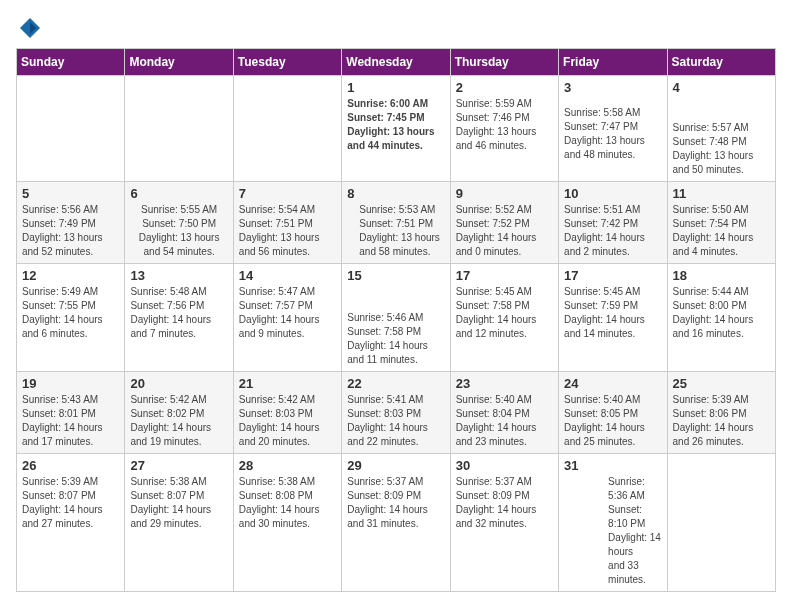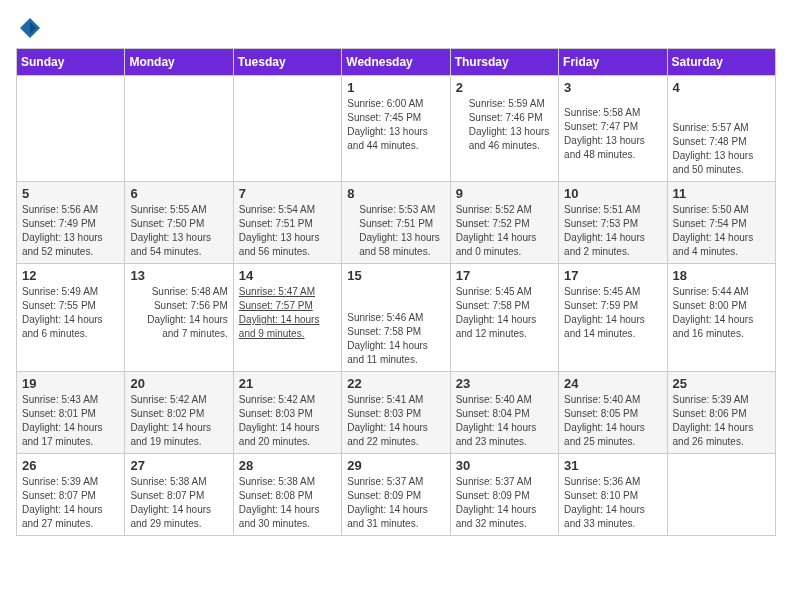--- a/index.html
+++ b/index.html
@@ -47,21 +47,21 @@
     .calendar-subtitle {
       font-size: 15px;
       color: #555;
     }
     table {
       width: 100%;
       border-collapse: collapse;
       table-layout: fixed;
     }
     th {
-      background-color: #6d28d9;
+      background-color: #701a75;
       color: #fff;
       font-size: 12px;
       font-weight: bold;
       padding: 6px 4px;
       text-align: left;
       border: 1px solid #ccc;
     }
     td {
       vertical-align: top;
       border: 1px solid #ccc;
@@ -123,28 +123,28 @@
         <th>Saturday</th>
       </tr>
   </thead>
   <tbody id="calendar-body">
   <tr>
         <td></td>
         <td></td>
         <td></td>
         <td>
           <div class="day-number">1</div>
-          <div class="day-info" style="white-space: pre-line;">Sunrise: 6:00 AM
+          <div class="day-info" style="white-space: pre-line; font-weight: bold;">Sunrise: 6:00 AM
 Sunset: 7:45 PM
 Daylight: 13 hours
 and 44 minutes.</div>
         </td>
         <td>
           <div class="day-number">2</div>
-          <div class="day-info" style="white-space: pre-line; margin-left: 13px;">Sunrise: 5:59 AM
+          <div class="day-info" style="white-space: pre-line;">Sunrise: 5:59 AM
 Sunset: 7:46 PM
 Daylight: 13 hours
 and 46 minutes.</div>
         </td>
         <td>
           <div class="day-number">3</div>
           <div class="day-info" style="white-space: pre-line; margin-top: 11px;">Sunrise: 5:58 AM
 Sunset: 7:47 PM
 Daylight: 13 hours
 and 48 minutes.</div>
@@ -160,21 +160,21 @@
       <tr>
         <td class="alt-row">
           <div class="day-number">5</div>
           <div class="day-info" style="white-space: pre-line;">Sunrise: 5:56 AM
 Sunset: 7:49 PM
 Daylight: 13 hours
 and 52 minutes.</div>
         </td>
         <td class="alt-row">
           <div class="day-number">6</div>
-          <div class="day-info" style="white-space: pre-line;">Sunrise: 5:55 AM
+          <div class="day-info" style="white-space: pre-line; text-align: center;">Sunrise: 5:55 AM
 Sunset: 7:50 PM
 Daylight: 13 hours
 and 54 minutes.</div>
         </td>
         <td class="alt-row">
           <div class="day-number">7</div>
           <div class="day-info" style="white-space: pre-line;">Sunrise: 5:54 AM
 Sunset: 7:51 PM
 Daylight: 13 hours
 and 56 minutes.</div>
@@ -189,21 +189,21 @@
         <td class="alt-row">
           <div class="day-number">9</div>
           <div class="day-info" style="white-space: pre-line;">Sunrise: 5:52 AM
 Sunset: 7:52 PM
 Daylight: 14 hours
 and 0 minutes.</div>
         </td>
         <td class="alt-row">
           <div class="day-number">10</div>
           <div class="day-info" style="white-space: pre-line;">Sunrise: 5:51 AM
-Sunset: 7:53 PM
+Sunset: 7:42 PM
 Daylight: 14 hours
 and 2 minutes.</div>
         </td>
         <td class="alt-row">
           <div class="day-number">11</div>
           <div class="day-info" style="white-space: pre-line;">Sunrise: 5:50 AM
 Sunset: 7:54 PM
 Daylight: 14 hours
 and 4 minutes.</div>
         </td>
@@ -211,28 +211,28 @@
       <tr>
         <td>
           <div class="day-number">12</div>
           <div class="day-info" style="white-space: pre-line;">Sunrise: 5:49 AM
 Sunset: 7:55 PM
 Daylight: 14 hours
 and 6 minutes.</div>
         </td>
         <td>
           <div class="day-number">13</div>
-          <div class="day-info" style="white-space: pre-line; text-align: right;">Sunrise: 5:48 AM
+          <div class="day-info" style="white-space: pre-line;">Sunrise: 5:48 AM
 Sunset: 7:56 PM
 Daylight: 14 hours
 and 7 minutes.</div>
         </td>
         <td>
           <div class="day-number">14</div>
-          <div class="day-info" style="white-space: pre-line; text-decoration: underline;">Sunrise: 5:47 AM
+          <div class="day-info" style="white-space: pre-line;">Sunrise: 5:47 AM
 Sunset: 7:57 PM
 Daylight: 14 hours
 and 9 minutes.</div>
         </td>
         <td>
           <div class="day-number">15</div>
           <div class="day-info" style="white-space: pre-line; margin-top: 28px;">Sunrise: 5:46 AM
 Sunset: 7:58 PM
 Daylight: 14 hours
 and 11 minutes.</div>
@@ -341,21 +341,21 @@
         </td>
         <td>
           <div class="day-number">30</div>
           <div class="day-info" style="white-space: pre-line;">Sunrise: 5:37 AM
 Sunset: 8:09 PM
 Daylight: 14 hours
 and 32 minutes.</div>
         </td>
         <td>
           <div class="day-number">31</div>
-          <div class="day-info" style="white-space: pre-line;">Sunrise: 5:36 AM
+          <div class="day-info" style="white-space: pre-line; margin-left: 44px;">Sunrise: 5:36 AM
 Sunset: 8:10 PM
 Daylight: 14 hours
 and 33 minutes.</div>
         </td>
         <td></td>
       </tr>
     </tbody>
 </table>
 
 </body></html>

